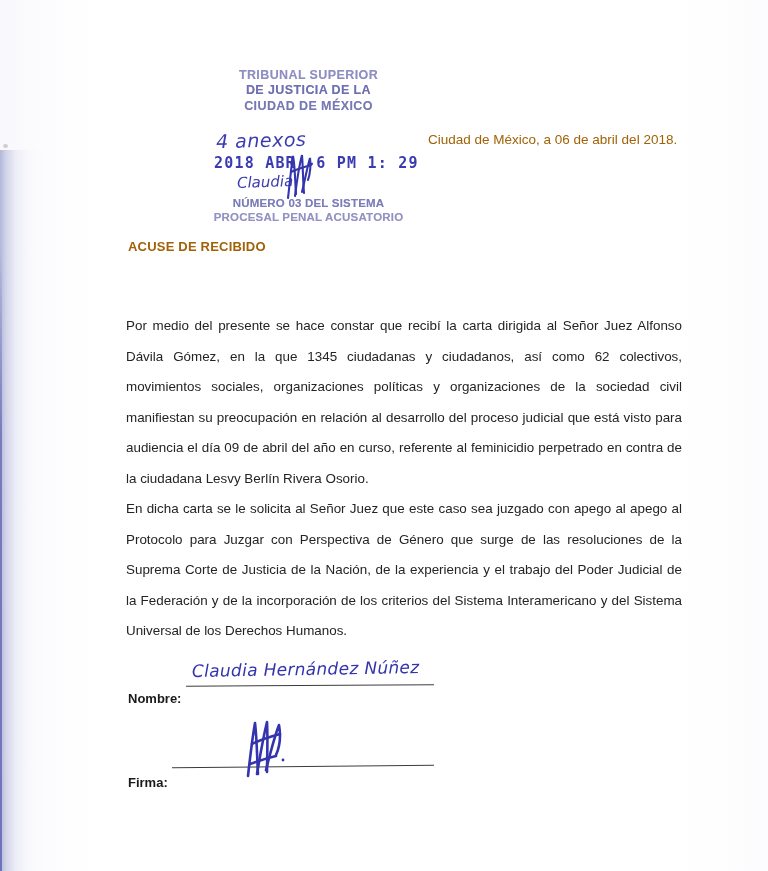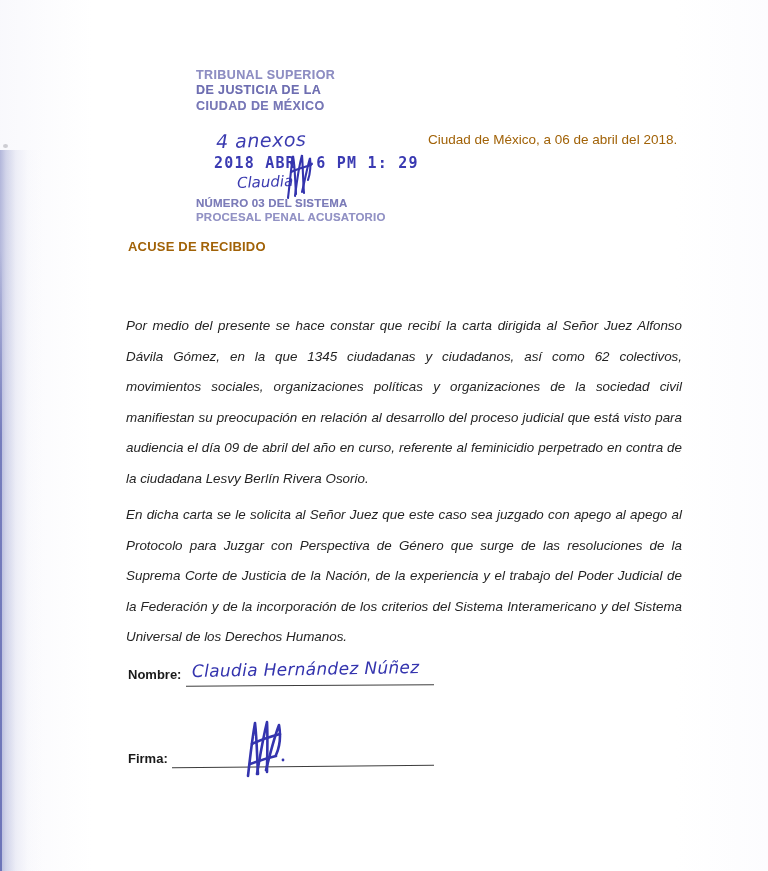--- a/index.html
+++ b/index.html
@@ -67,21 +67,21 @@
     pointer-events: none;
   }
 
   
   .stamp {
     position: absolute;
     left: 196px;
     top: 68px;
     width: 225px;
     color: #4a4a9e;
-    text-align: left;
+    text-align: center;
     line-height: 1.22;
     letter-spacing: 0.4px;
   }
   .stamp-line {
     font-size: 12.5px;
     font-weight: 700;
     white-space: nowrap;
     text-shadow: 0 0 0.6px rgba(74,74,158,0.5);
   }
   .stamp-head-1 { opacity: 0.62; }
@@ -164,32 +164,32 @@
     top: 311px;
     width: 556px;
   }
   .body-para {
     margin: 0;
     font-size: 13.4px;
     line-height: 30.5px;
     color: #242424;
     text-align: justify;
     text-justify: inter-word;
-    font-style: italic;
   }
   .body-para + .body-para {
-    margin-top: 6px;
+    margin-top: 0;
   }
 
   
   .sig-row {
     position: absolute;
     font-size: 13px;
     font-weight: 700;
     color: #1a1a1a;
+    margin-top: 24px;
   }
   .sig-nombre { left: 128px; top: 667px; }
   .sig-firma  { left: 128px; top: 751px; }
 
   .sig-rule {
     position: absolute;
     height: 0;
     border-top: 1.4px solid #3d3d3d;
   }
   .rule-nombre { left: 186px; top: 685px; width: 248px; transform: rotate(-0.35deg); }

